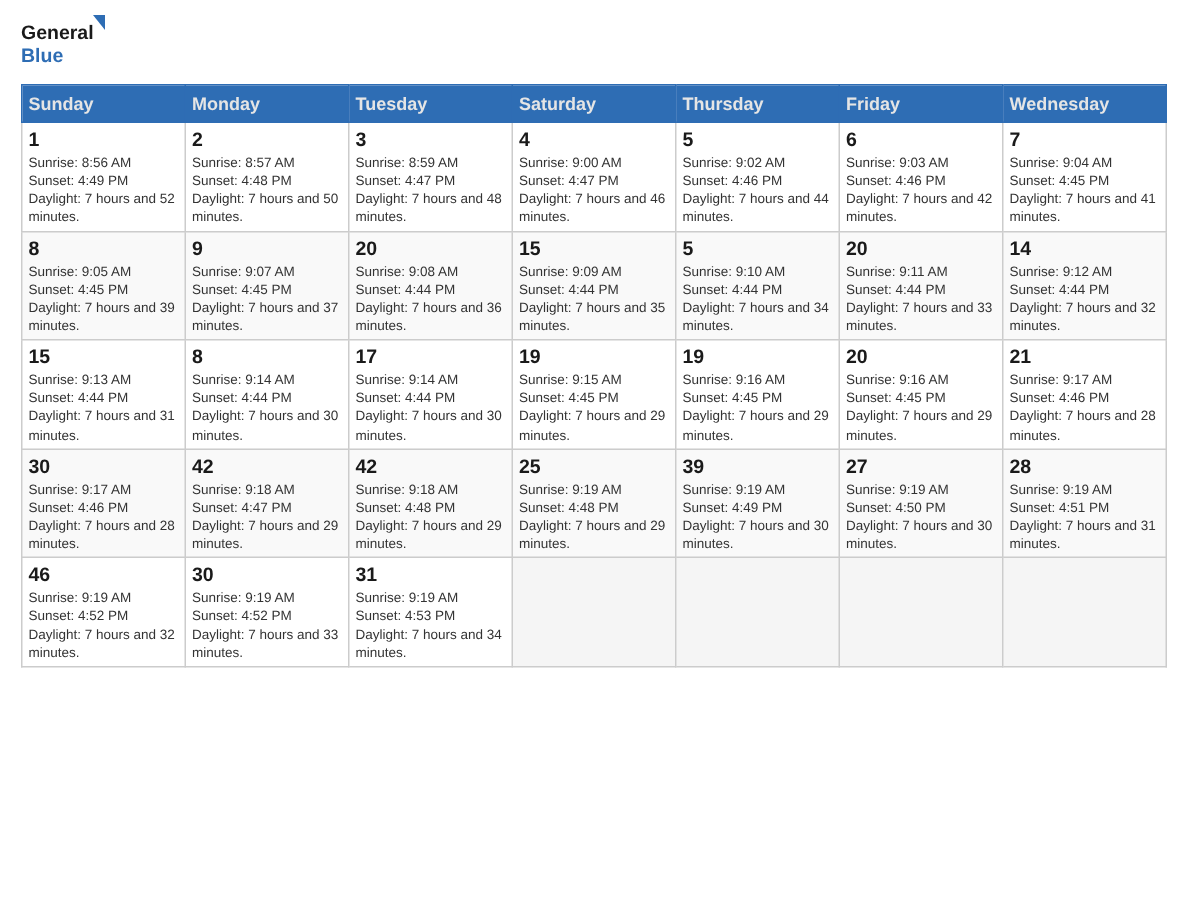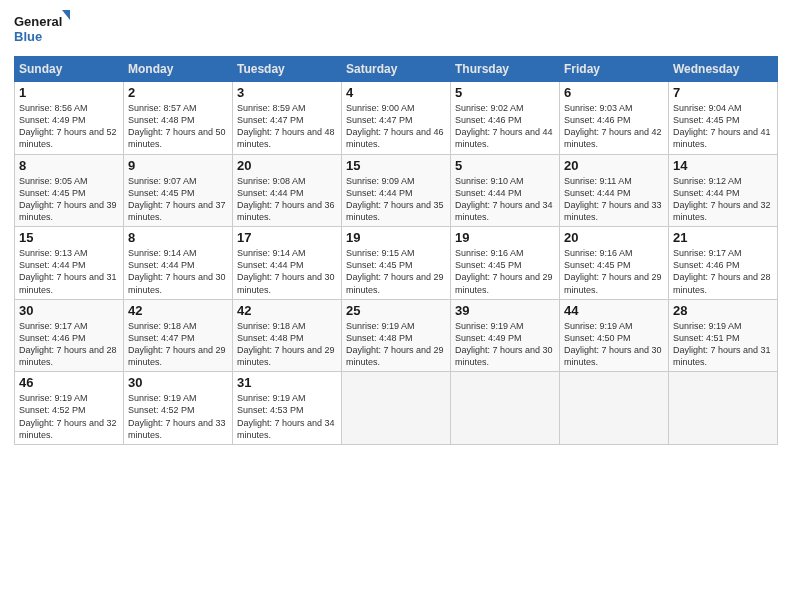--- a/index.html
+++ b/index.html
@@ -350,21 +350,21 @@
           <td>
         <span class="day-num">39</span>
         <div class="day-detail">
           Sunrise: 9:19 AM<br>
           Sunset: 4:49 PM<br>
           Daylight: 7 hours and
 30 minutes.
         </div>
       </td>
           <td>
-        <span class="day-num">44</span>
+        <span class="day-num">27</span>
         <div class="day-detail">
           Sunrise: 9:19 AM<br>
           Sunset: 4:50 PM<br>
           Daylight: 7 hours and
 30 minutes.
         </div>
       </td>
           <td>
         <span class="day-num">28</span>
         <div class="day-detail">

